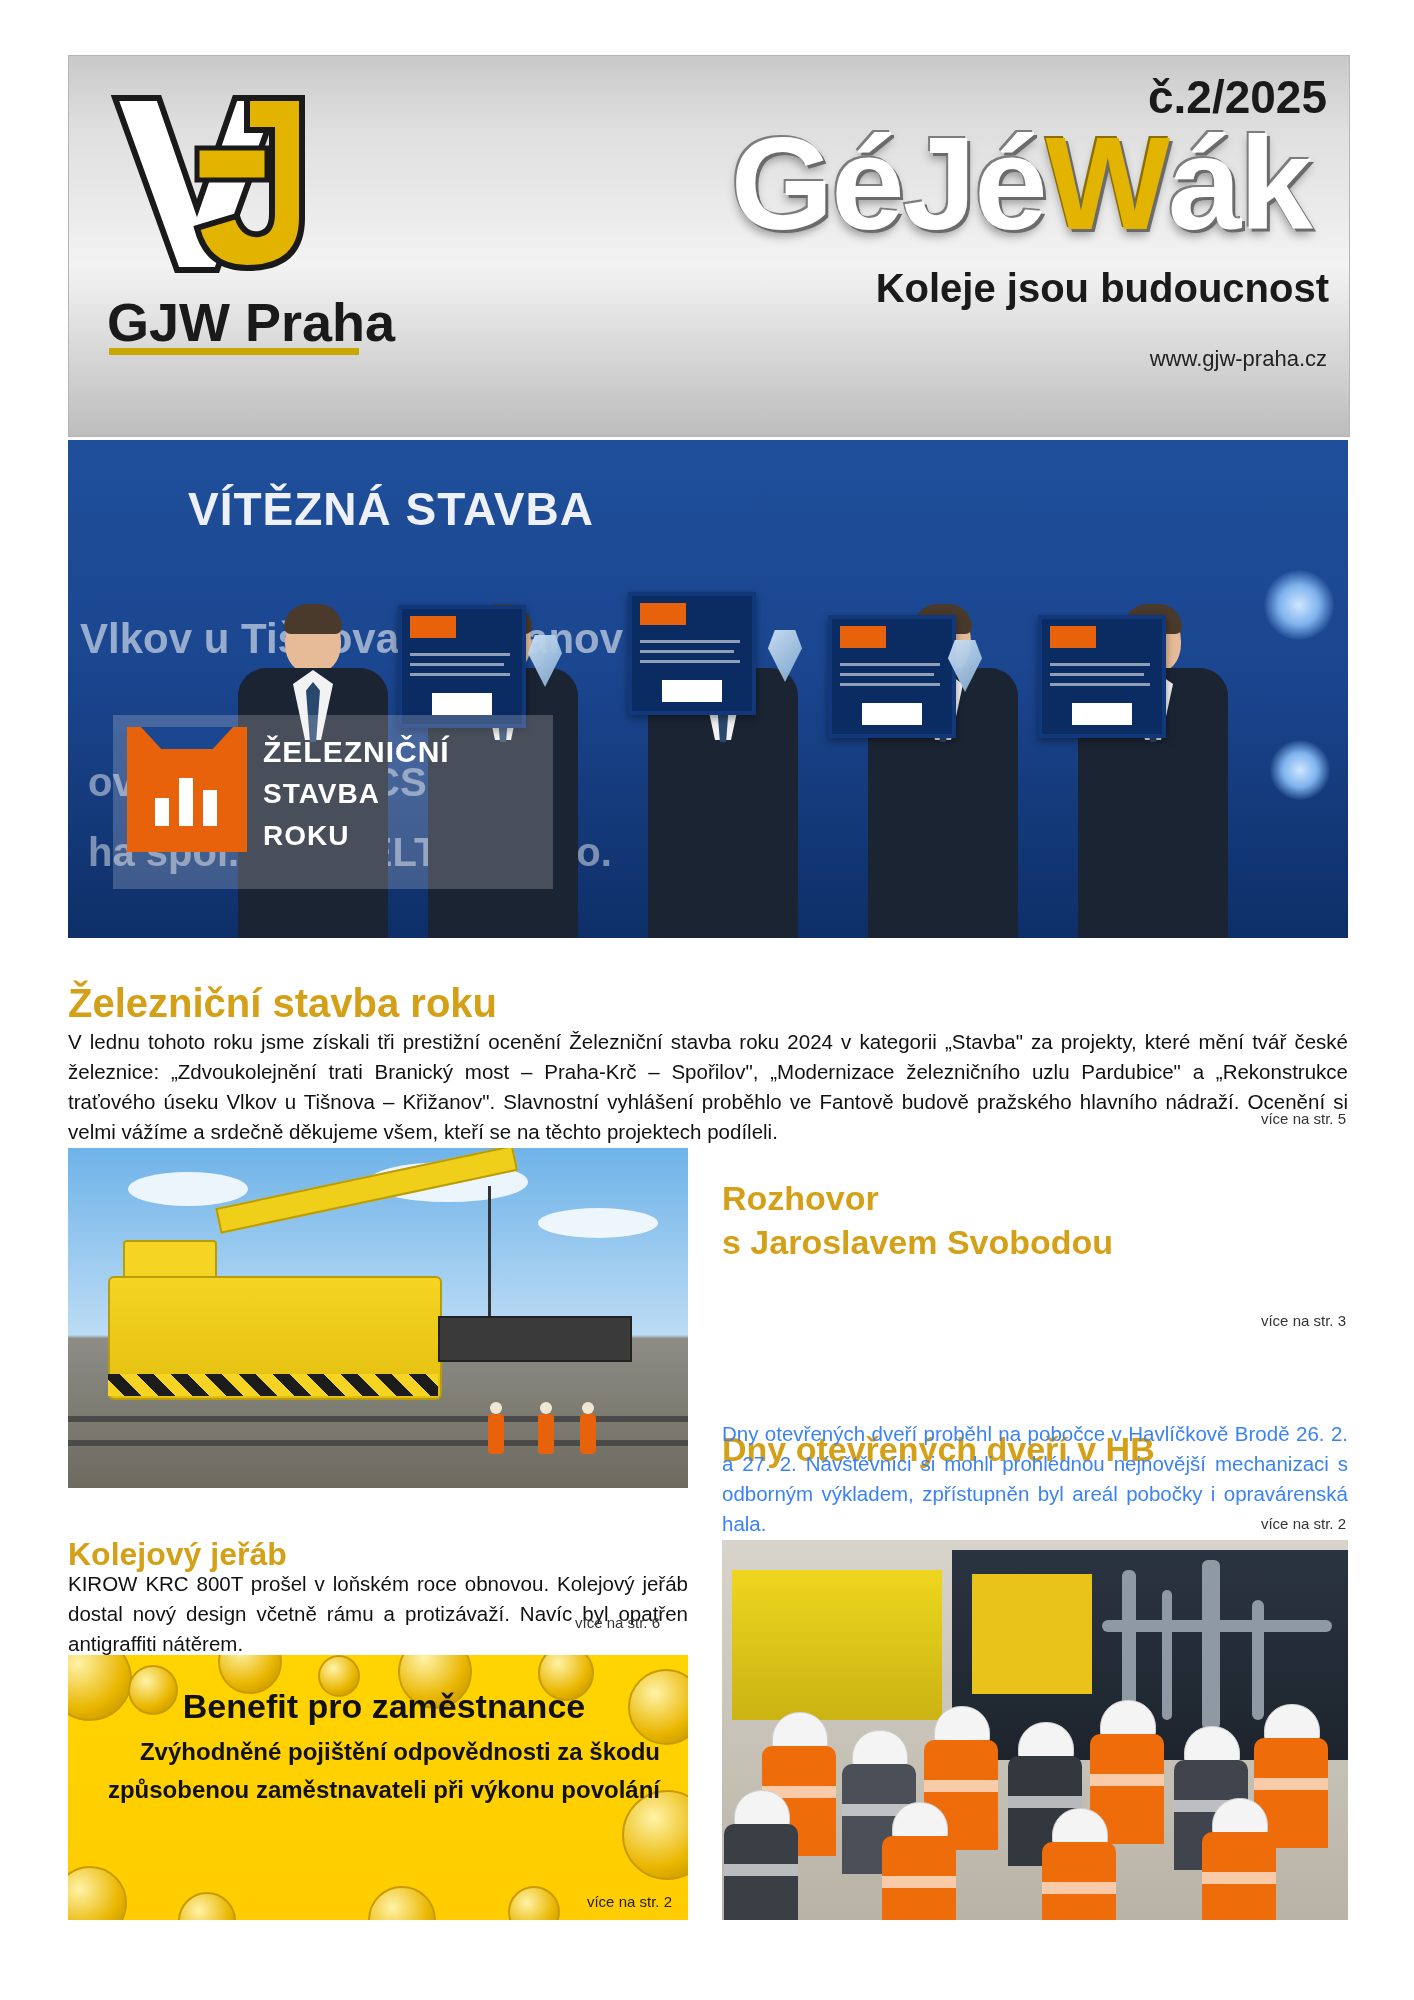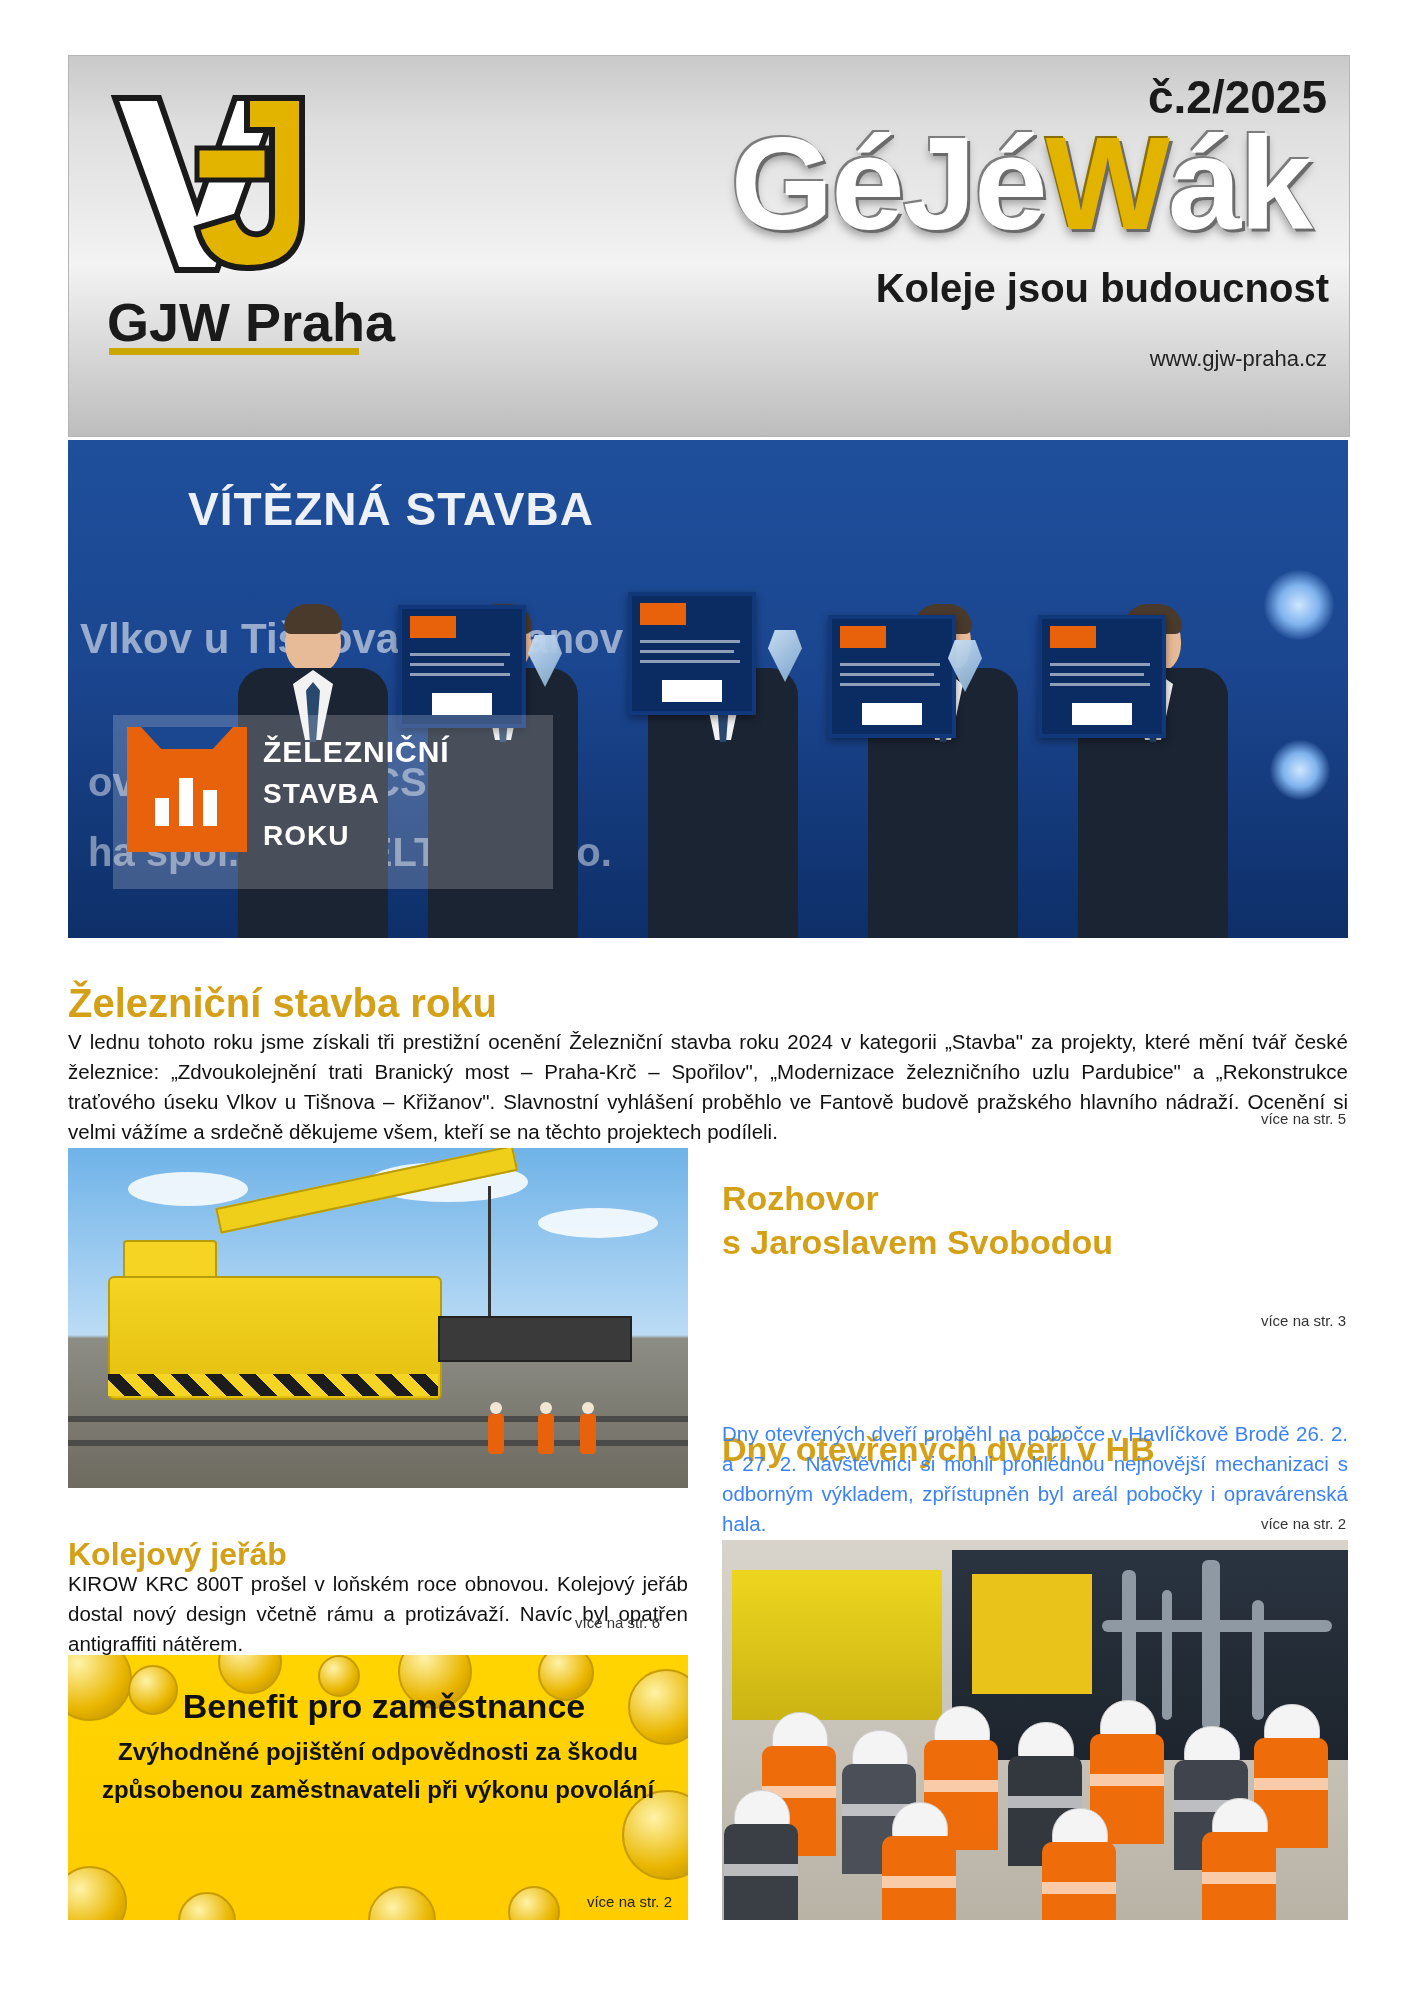--- a/index.html
+++ b/index.html
@@ -243,21 +243,21 @@
   .coin{
     position:absolute;border-radius:50%;
     background:radial-gradient(circle at 35% 30%,#fff3a8,#e9b600 60%,#b88a00 100%);
     border:2px solid #c89c00;
   }
   .benefit h3{
     position:absolute;left:12px;right:0;top:22px;margin:10px;text-align:center;
     font-size:34px;font-weight:bold;color:#111;
   }
   .benefit p{
-    position:absolute;left:28px;right:28px;top:78px;margin:0;text-align:center;
+    position:absolute;left:28px;right:28px;top:78px;margin:0;text-align:right;
     font-size:24px;line-height:38px;font-weight:bold;color:#111;
   }
   .more-benefit{position:absolute;right:16px;bottom:10px;font-size:15px;color:#222;}
 
   .h-rozhovor{
     position:absolute;left:722px;top:1148px;width:626px;
     font-size:34px;font-weight:bold;color:#d4a017;line-height:44px;margin-top:28px;
   }
   .p-rozhovor{
     position:absolute;left:722px;top:1248px;width:626px;

